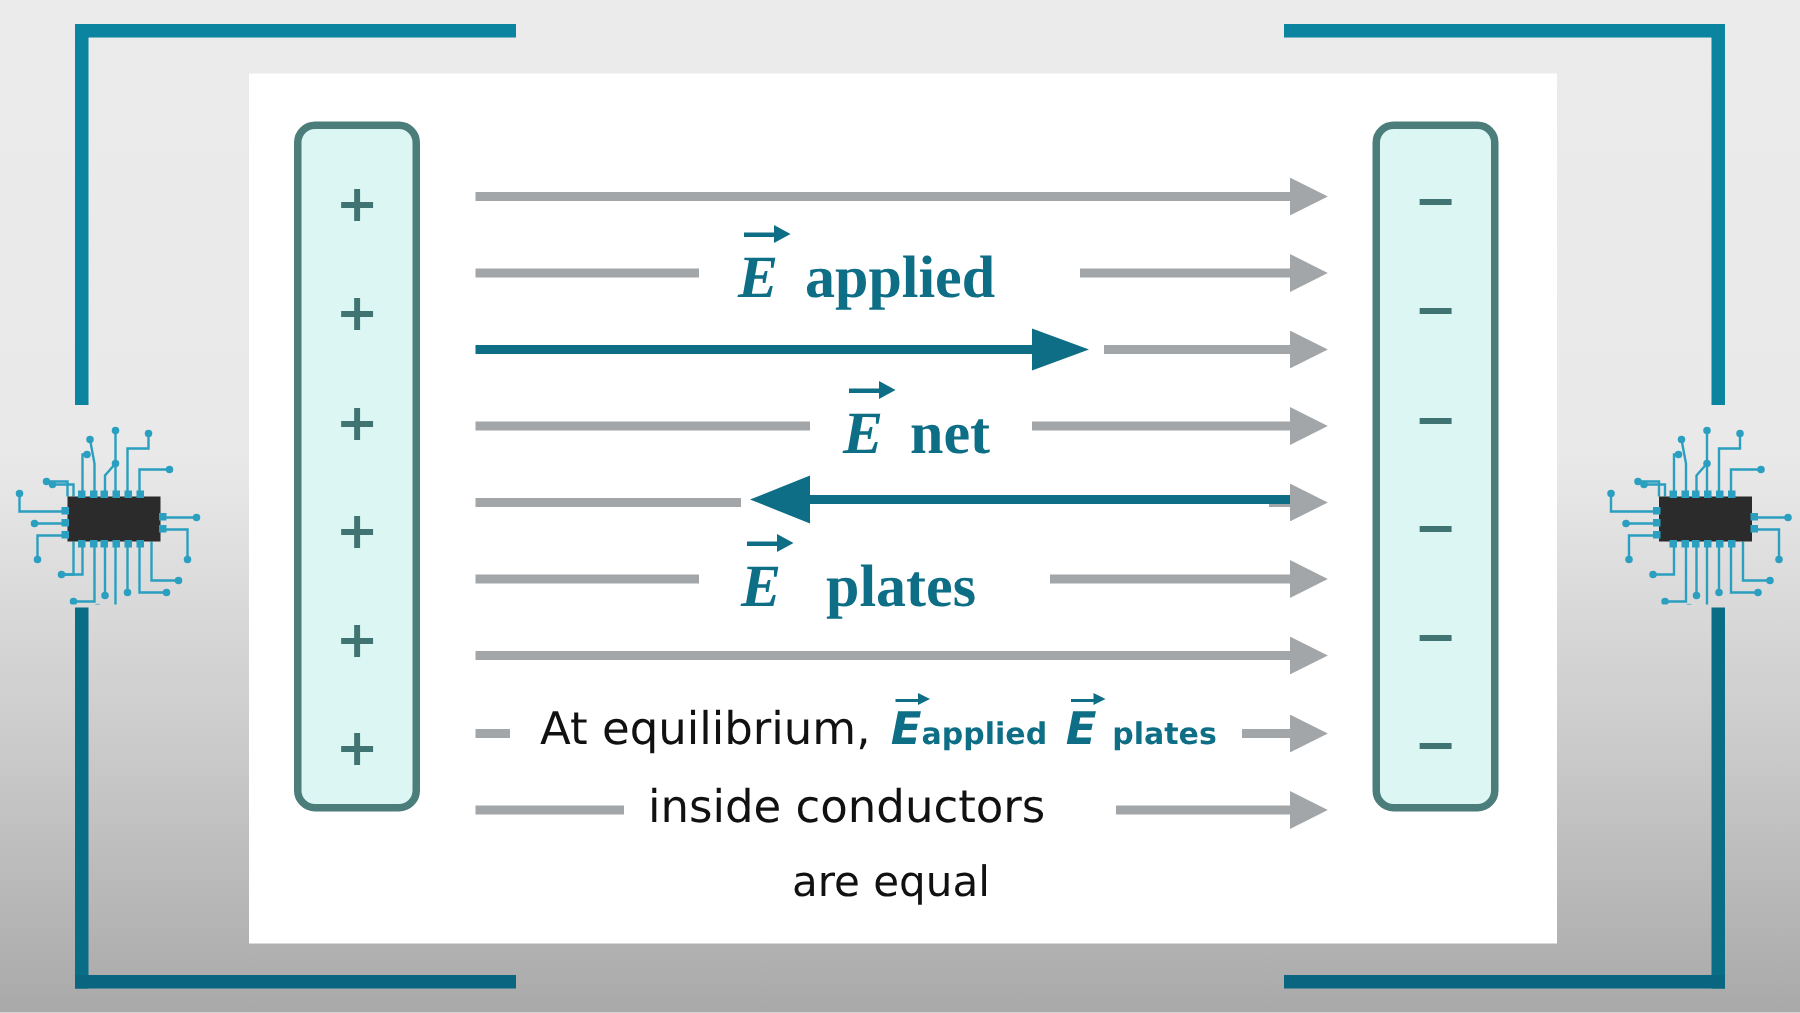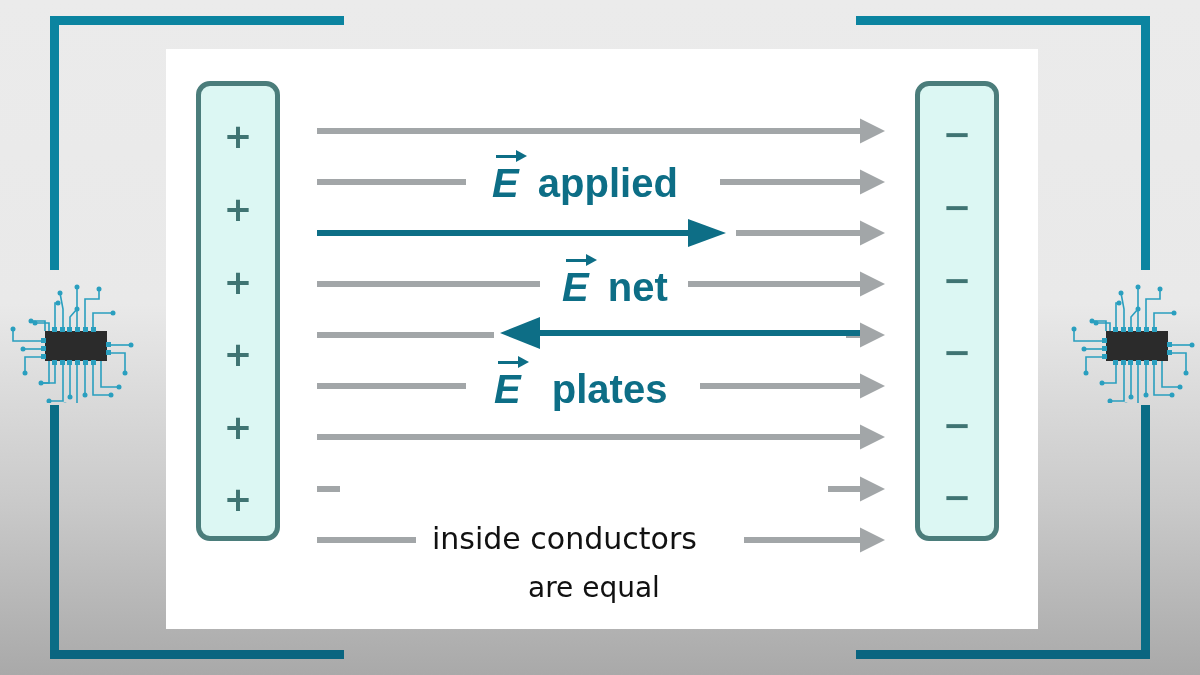--- a/index.html
+++ b/index.html
@@ -21,21 +21,21 @@
   .plate-left { left:30px; }
   .plate-right { left:749px; }
   .sign {
     position:absolute; left:0; width:100%; text-align:center;
     color:#3f7472; font-size:34px; font-weight:bold; line-height:34px;
     font-family: "DejaVu Sans", sans-serif;
   }
   svg.field { position:absolute; left:0; top:0; }
   .label {
     position:absolute; color:#0d6e86; font-weight:bold;
-    font-family: Liberation Sans, sans-serif; white-space:nowrap;
+    font-family: Liberation Serif, serif; white-space:nowrap;
   }
   .vec { position:relative; display:inline-block; font-style:italic; }
   .vec::before {
     content:""; position:absolute; left:4px; right:-2px; top:-6px; height:3px; background:currentColor;
   }
   .vec::after {
     content:""; position:absolute; right:-8px; top:-11px;
     border-left:11px solid currentColor; border-top:6px solid transparent; border-bottom:6px solid transparent;
   }
   .note {
@@ -265,15 +265,23 @@
   <div class="label" style="left:396px; top:216px; font-size:40px;">
     <span class="vec">E</span>
     <span style="margin-left:8px;">net</span>
   </div>
 
   <div class="label" style="left:328px; top:318px; font-size:40px;">
     <span class="vec">E</span>
     <span style="margin-left:20px;">plates</span>
   </div>
 
+  <div class="note" style="left:194px; top:420px; font-size:30px;">
+    <span>At equilibrium,</span>
+    <span class="teal" style="margin-left:4px;">
+      <span class="small-vec">E</span><span class="sub">applied</span>
+      <span class="small-vec" style="margin-left:2px;">E</span>
+      <span class="sub">plates</span>
+    </span>
+  </div>
   <div class="note" style="left:362px; top:522px; font-size:28px;">are equal</div>
   <div class="note" style="left:266px; top:472px; font-size:30px;">inside conductors</div>
 </div>
 
 </body></html>

